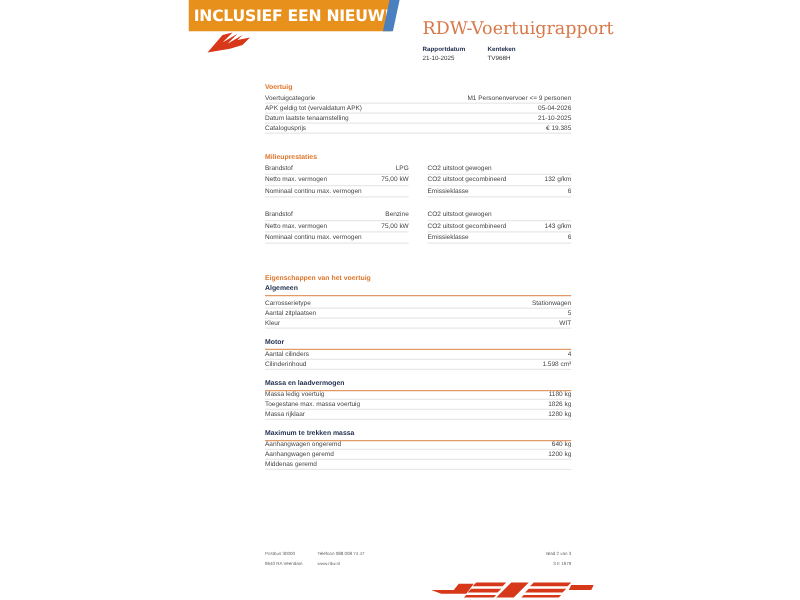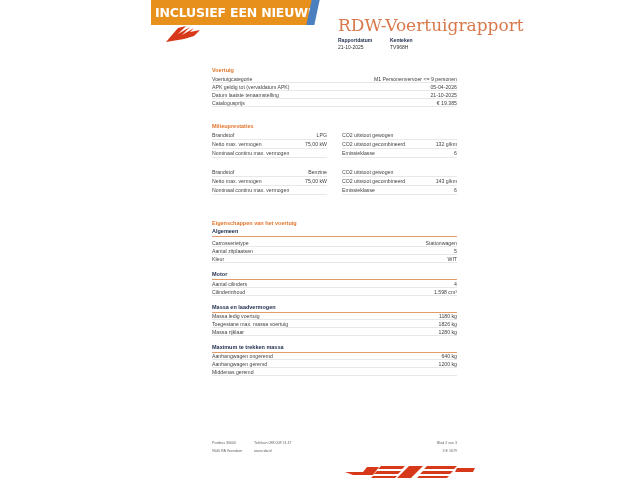--- a/index.html
+++ b/index.html
@@ -8,21 +8,21 @@
 
   .page { position:absolute; left:0; top:0; width:640px; height:480px; background:#fff; }
 
   .banner { position:absolute; left:151px; top:0; height:25px; width:162px; background:#e8901c; color:#fff;
             font-family:"DejaVu Sans", sans-serif; font-weight:bold; font-size:12.5px; letter-spacing:-0.2px;
             line-height:25px; padding-left:4px; white-space:nowrap; overflow:hidden; }
   .banner-stripe { position:absolute; left:309px; top:0; width:8px; height:25px; background:#4a7fc0; transform:skewX(-12deg); }
 
   .logo { position:absolute; left:164px; top:22px; width:50px; height:22px; }
 
-  .report-title { position:absolute; left:338px; top:15px; font-family:"DejaVu Serif", serif; font-size:17px; color:#d9784a; }
+  .report-title { position:absolute; left:338px; top:15px; font-family:"DejaVu Serif", serif; font-size:14px; color:#d9784a; }
   .meta { position:absolute; top:37px; font-size:5px; line-height:7px; }
   .meta .lbl { font-weight:bold; color:#1c2a4a; }
   .meta .val { color:#333; }
   .meta-date { left:338px; }
   .meta-plate { left:390px; }
 
   .section-title { position:absolute; left:212px; font-size:5.5px; font-weight:bold; color:#e0762c; }
   .sub-title { position:absolute; left:212px; font-size:5.5px; font-weight:bold; color:#1c2a4a; }
   .sub-line { position:absolute; left:212px; width:245px; height:1px; background:#e39a6a; }
 

